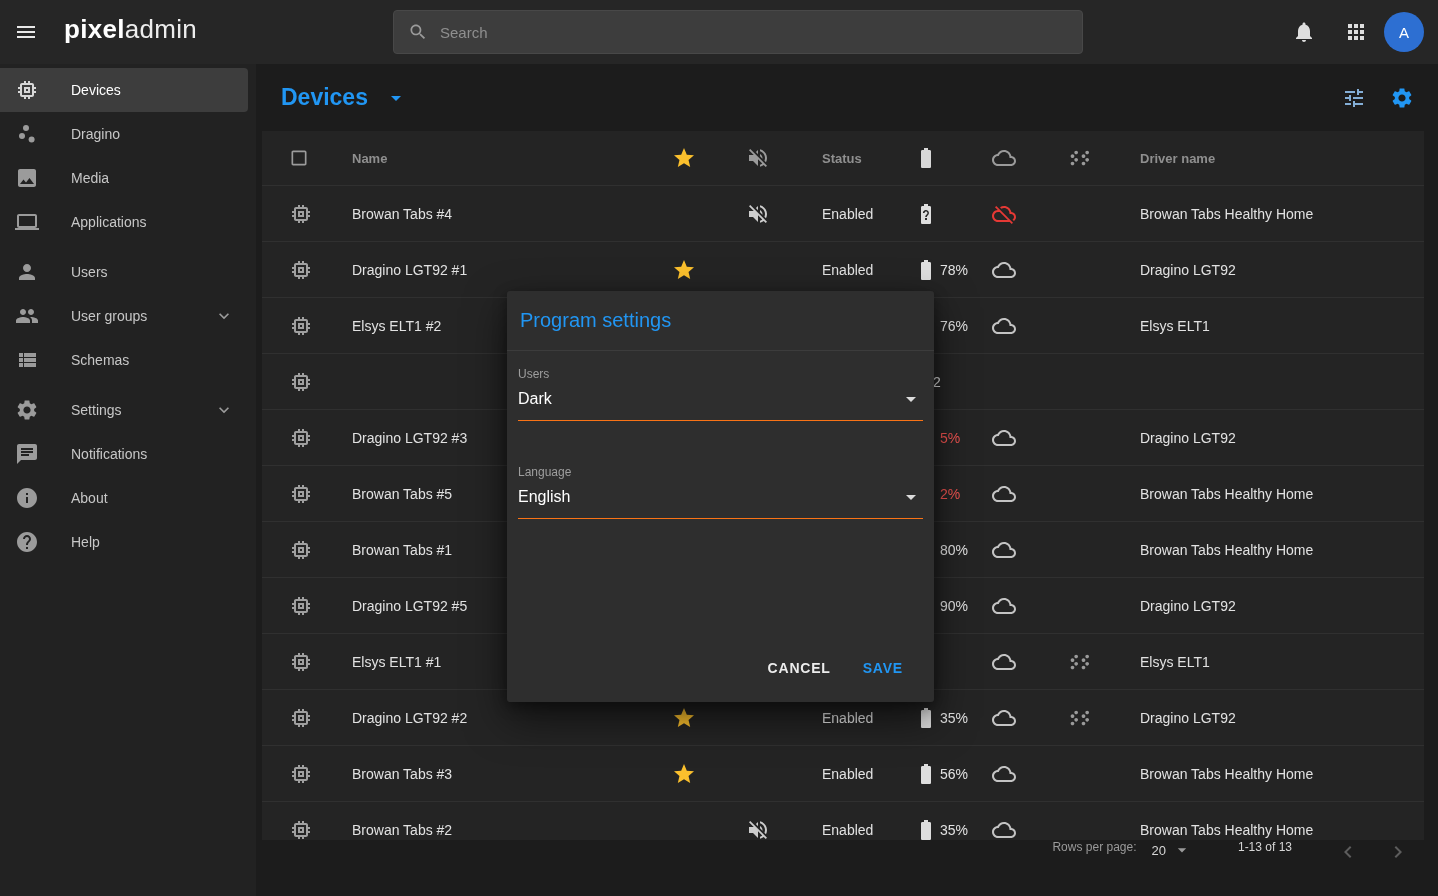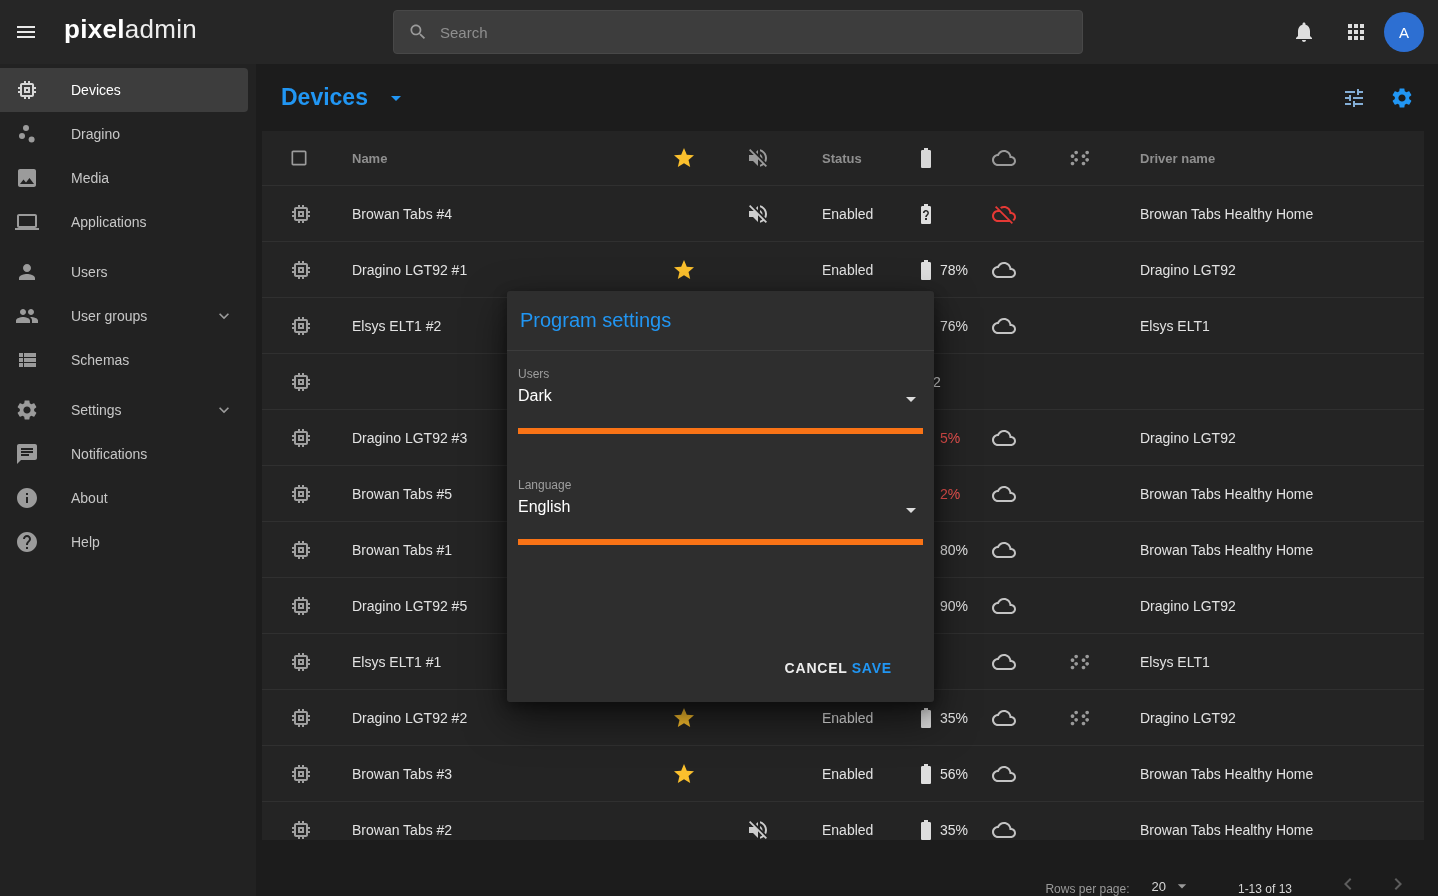--- a/index.html
+++ b/index.html
@@ -75,43 +75,43 @@
   .bat-icon{color:#dedede}
   .bat-icon.low{color:#ef5350}
   .bat-pct{font-size:14px;color:#e2e2e2;margin-left:2px;white-space:nowrap}
   .bat-pct.low{color:#ef5350}
   .cloud-icon{color:#c4c4c4}
   .cloud-off-icon{color:#e53935}
   .grain-icon{color:#9b9b9b}
 
   
   .tfoot{position:absolute;left:0;right:0;bottom:0;height:56px;background:#1c1c1c;display:flex;
-    align-items:flex-end;justify-content:flex-end;padding-right:28px;z-index:5}
+    align-items:flex-start;justify-content:flex-end;padding-right:28px;z-index:5}
   .rpp-label{font-size:12px;color:#9a9a9a}
-  .rpp-select{display:flex;align-items:center;margin-left:22px}
+  .rpp-select{display:flex;align-items:center;margin-left:15px}
   .rpp-value{font-size:13px;color:#d6d6d6}
   .rpp-caret{color:#9a9a9a;margin-left:6px}
   .range{margin-left:46px;font-size:12px;color:#d6d6d6}
   .pg-btn{background:none;border:none;padding:0;width:24px;height:24px;color:#5d5d5d}
   .pg-prev{margin-left:44px}
   .pg-next{margin-left:26px}
 
   
   .dialog{position:absolute;left:507px;top:291px;width:427px;height:411px;background:#2e2e2e;
     border-radius:3px;box-shadow:0 16px 42px rgba(0,0,0,.55),0 4px 14px rgba(0,0,0,.4);z-index:40}
   .dlg-header{height:60px;display:flex;align-items:center;padding:0 13px;border-bottom:1px solid rgba(255,255,255,.07)}
   .dlg-title{color:#2196f3;font-size:20px;font-weight:500}
   .dlg-body{padding:16px 11px 0}
   .field label{display:block;font-size:12px;color:#9e9e9e;margin-bottom:6px}
-  .sel{display:flex;align-items:flex-start;justify-content:space-between;border-bottom:6px solid #f97316;padding-bottom:17px}
+  .sel{display:flex;align-items:center;justify-content:space-between;border-bottom:1px solid #f97316;padding-bottom:9px}
   .sel-value{font-size:16px;color:#fff}
   .sel-caret{color:#dcdcdc}
   .field + .field{margin-top:44px}
   .dlg-actions{position:absolute;left:0;right:0;bottom:0;height:68px;display:flex;
-    justify-content:flex-end;padding-right:40px;}
+    justify-content:flex-end;padding-right:29px;gap:28px}
   .dlg-btn{background:none;border:none;font-family:inherit;font-size:14px;font-weight:700;
     letter-spacing:.8px;color:#ececec;padding:6px 2px}
   .dlg-btn.primary{color:#2196f3}
 </style>
 </head>
 <body>
 
 <div class="app">
 
   <header class="topbar">

